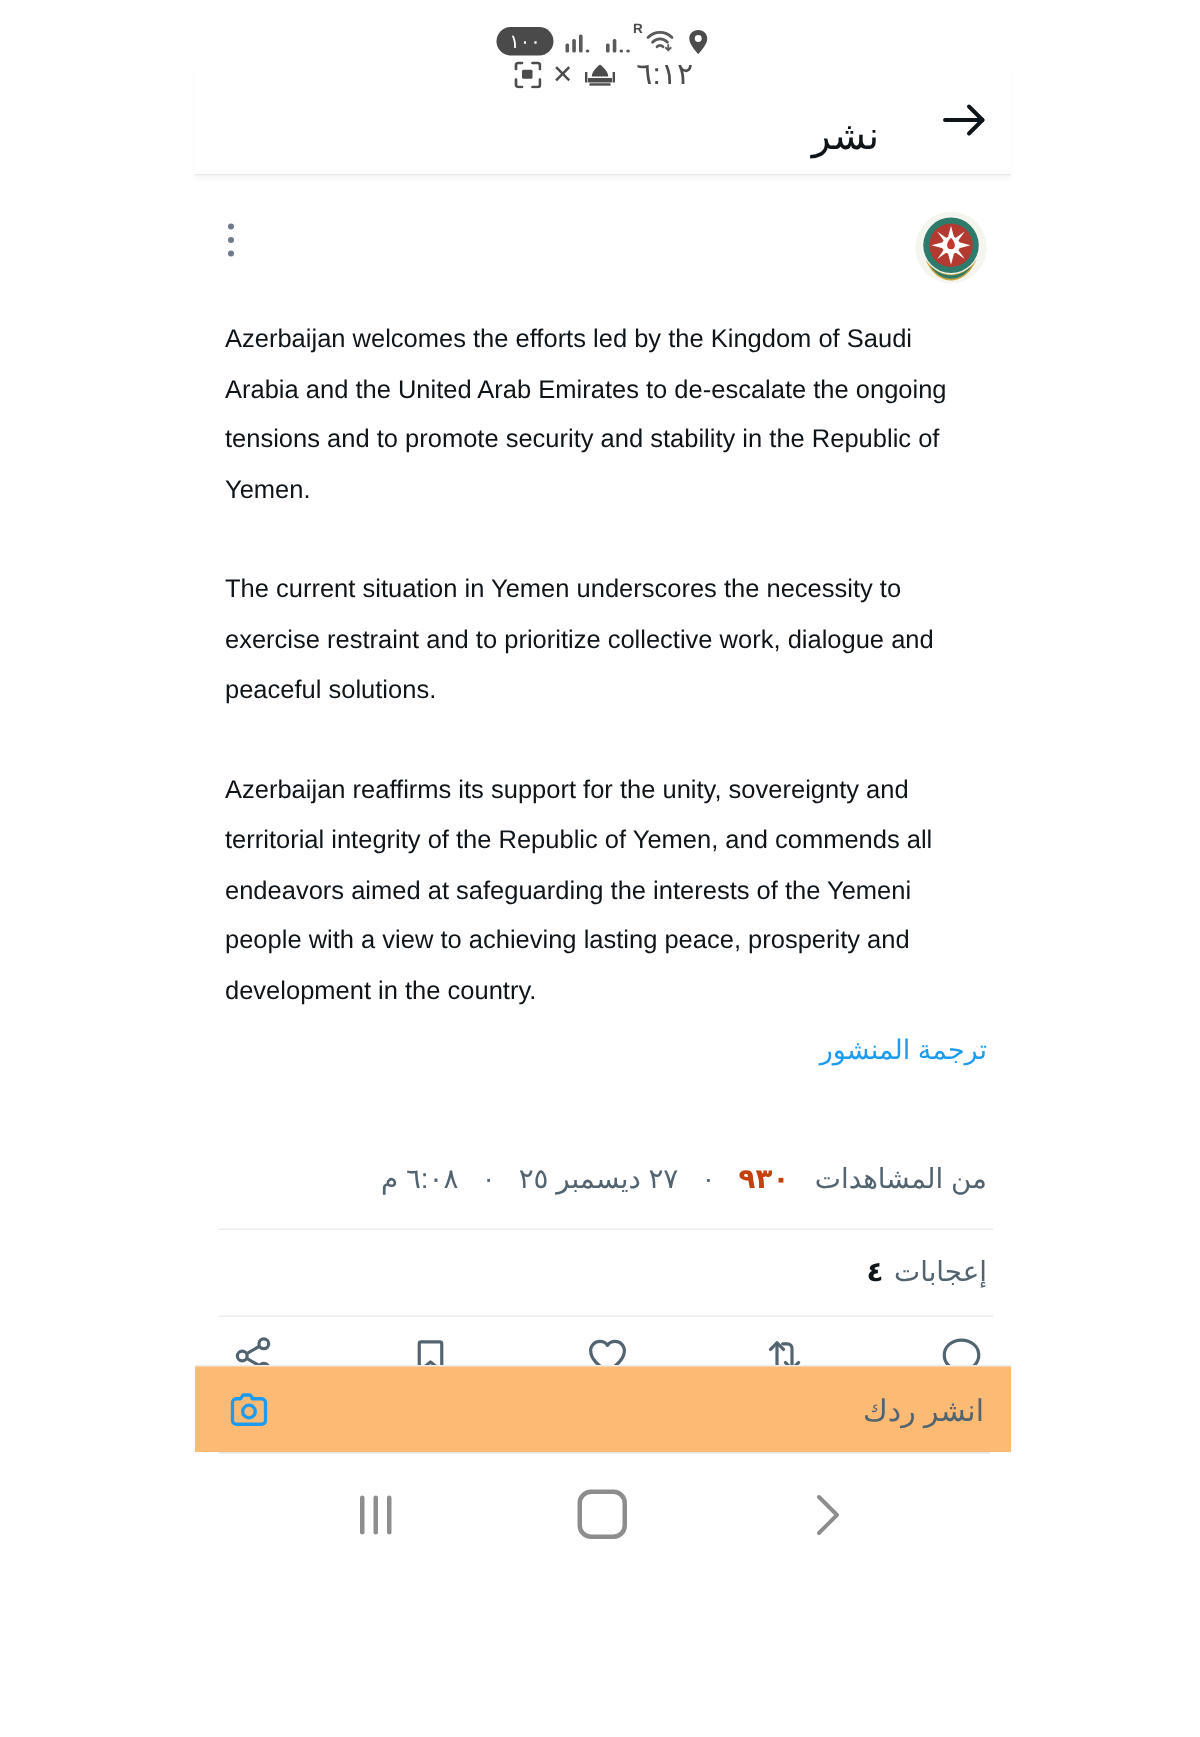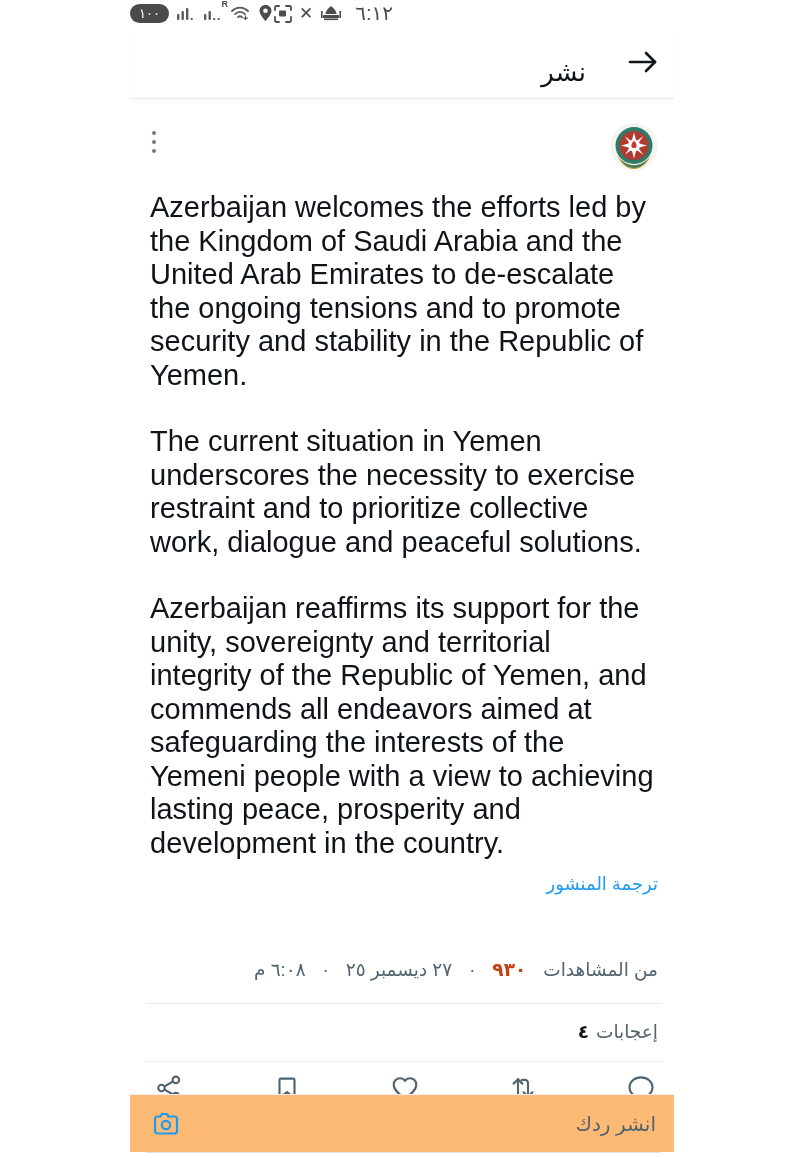--- a/index.html
+++ b/index.html
@@ -1,19 +1,19 @@
 <!DOCTYPE html>
 <html><head>
 <meta charset="utf-8">
 <style>
   html,body{margin:0;padding:0;background:#ffffff;}
   body{width:800px;height:1158px;font-family:"Liberation Sans","DejaVu Sans",sans-serif;color:#0f1419;overflow:hidden;}
   .screen{width:544px;margin:0 126px 0 130px;position:relative;}
   
-  .statusbar{display:flex;align-items:center;padding-top:0;height:26px;color:#4c4c4c;}
+  .statusbar{display:flex;justify-content:space-between;align-items:center;padding-top:18px;height:26px;color:#4c4c4c;flex-direction:column;}
   .sb-left,.sb-right{display:flex;align-items:center;gap:7px;}
   .batt{background:#4a4a4a;color:#fff;border-radius:11px;padding:2px 9px;font-size:13px;line-height:15px;}
   .sb-time{font-size:20px;color:#4c4c4c;margin-left:6px;}
   .simR{position:relative;display:inline-flex;}
   .simR .rlab{position:absolute;top:-6px;right:-5px;font-size:9px;font-weight:bold;color:#4c4c4c;}
   .xglyph{font-weight:bold;font-size:17px;color:#4c4c4c;}
   
   .header{position:relative;height:72px;border-bottom:1px solid #e9e9e9;box-shadow:0 2px 3px rgba(0,0,0,.03);}
   .header .title{position:absolute;right:88px;top:31px;font-size:26px;color:#0f1419;}
   .header .backarrow{position:absolute;right:14px;top:22px;cursor:pointer;}
@@ -21,21 +21,21 @@
   .theader{display:flex;justify-content:space-between;align-items:flex-start;margin-top:24px;padding:0 16px 0 22px;}
   .dots{display:flex;flex-direction:column;gap:5px;margin-top:8px;cursor:pointer;}
   .dots i{width:4px;height:4px;border-radius:50%;background:#6b7b8a;}
   .authwrap{display:flex;align-items:flex-start;gap:12px;}
   .authcol{text-align:right;padding-top:1px;}
   .nameline{display:flex;align-items:center;justify-content:flex-end;gap:6px;}
   .name{font-weight:bold;font-size:21px;color:#0f1419;}
   .handle{font-size:19px;color:#536471;margin-top:3px;}
   .avatar{width:48px;height:48px;border-radius:50%;overflow:hidden;flex:0 0 auto;}
   
-  .tbody{margin:20px 16px 0 20px;font-size:29px;line-height:33.5px;color:#0f1419;text-align:left;}
+  .tbody{margin:20px 16px 0 20px;font-size:17px;line-height:33.5px;color:#0f1419;text-align:left;}
   .tbody p{margin:0 0 33px 0;}
   .tbody p:last-child{margin-bottom:0;}
   .translate{margin:13px 16px 0 0;text-align:right;font-size:18px;color:#1d9bf0;cursor:pointer;}
   .meta{margin:26px 16px 0 0;display:flex;justify-content:flex-end;align-items:baseline;gap:17px;font-size:18.5px;color:#536471;}
   .meta .views-n{font-weight:bold;color:#c2410c;margin-top:38px;}
   .divider{border-top:1px solid #e9edef;margin:0 12px 0 16px;}
   .likes{display:flex;justify-content:flex-end;align-items:baseline;gap:7px;padding:17px 16px 18px 0;font-size:18.5px;}
   .likes .cnt{font-weight:bold;color:#0f1419;}
   .likes .lbl{color:#536471;}
   

